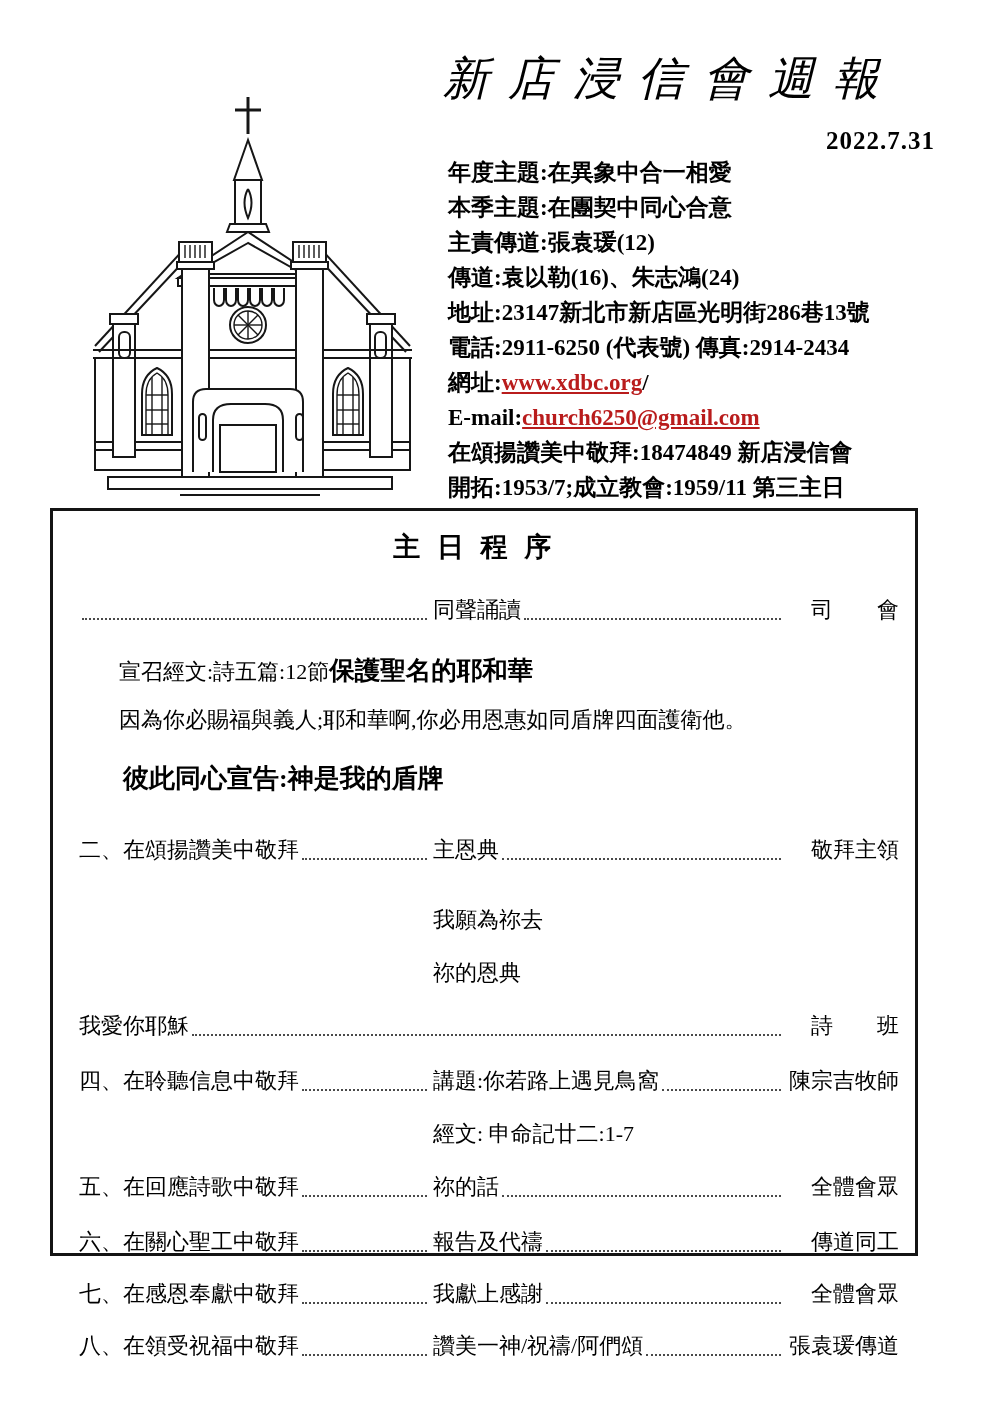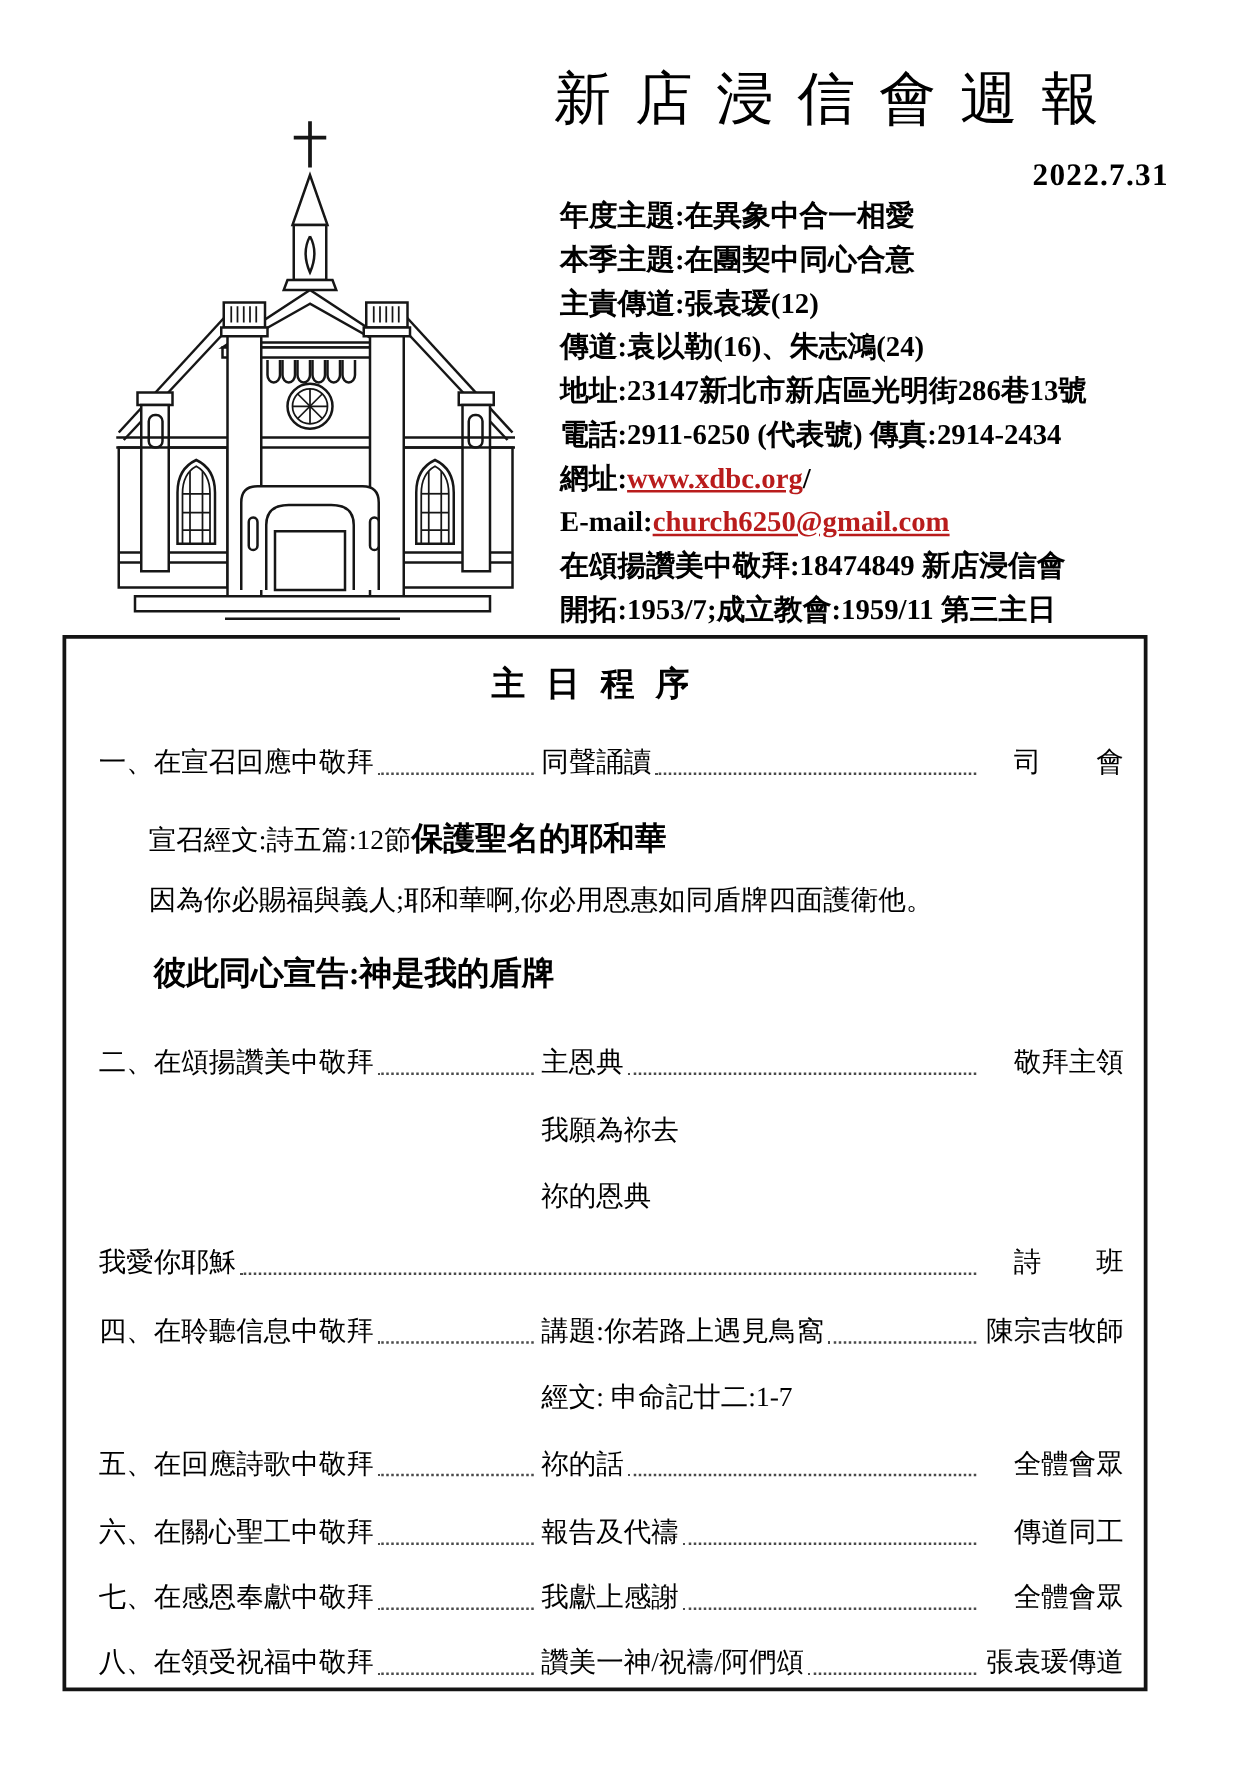--- a/index.html
+++ b/index.html
@@ -6,54 +6,54 @@
   body{
     width:1000px;height:1412px;position:relative;
     background:#ffffff;color:#000;
     font-family:"Liberation Serif","DejaVu Serif",serif;
     overflow:hidden;
   }
   
   .church-wrap{position:absolute;left:85px;top:92px;width:335px;height:415px;}
   .hdr-title{
     position:absolute;left:443px;top:48px;
-    font-size:46px;font-weight:500;letter-spacing:19px;white-space:nowrap;
+    font-size:46px;font-weight:500;letter-spacing:19px;white-space:nowrap;font-style:italic;
   }
   .hdr-date{
     position:absolute;left:540px;top:127px;width:395px;text-align:right;
     font-size:25px;font-weight:bold;letter-spacing:1px;
   }
   .info{
     position:absolute;left:448px;top:155px;width:540px;
     font-size:23px;font-weight:bold;line-height:35px;white-space:nowrap;
   }
   .info .ln{height:35px;}
   a.link{color:#b91c1c;text-decoration:underline;font-weight:bold;cursor:pointer;}
   
   .program{
-    position:absolute;left:50px;top:508px;width:868px;height:845px;
+    position:absolute;left:50px;top:508px;width:868px;height:748px;
     border:3px solid #141414;box-sizing:border-box;
     padding:10px 16px 0 26px;
     font-size:22px;white-space:nowrap;
   }
   .prog-title{
     text-align:center;font-size:27px;font-weight:bold;
     letter-spacing:0.62em;margin:8px 0 30px -0.62em;
   }
   .prog-row{display:flex;align-items:flex-end;height:30px;}
   .p-left{width:354px;flex:none;display:flex;align-items:flex-end;}
   .p-mid{flex:1 1 auto;display:flex;align-items:flex-end;min-width:0;}
   .p-right{flex:none;min-width:112px;text-align:right;white-space:pre;}
   .lbl{flex:none;}
   .dots{
     flex:1 1 auto;min-width:8px;height:2px;
     border-bottom:2px dotted #4a4a4a;
     margin:0 6px 5px 3px;
   }
-  .mb22{margin-bottom:22px}.mb23{margin-bottom:23px}.mb24{margin-bottom:24px}
+  .mb22{margin-bottom:22px}.mb23{margin-bottom:23px}.mb24{margin-bottom:40px}
   .mb25{margin-bottom:25px}
   .sub-call{padding-left:40px;height:32px;margin-bottom:20px;margin-top:28px;}
   .sub-call .bold-title{font-weight:bold;font-size:25.5px;}
   .sub-verse{padding-left:40px;height:30px;margin-bottom:26px;}
   .sub-decl{padding-left:44px;height:34px;margin-bottom:40px;font-weight:bold;font-size:26px;}
   .sub-song{padding-left:354px;height:30px;}
 </style>
 </head>
 <body>
 
@@ -196,21 +196,20 @@
   </div>
   <div class="ln">在頌揚讚美中敬拜:18474849  新店浸信會</div>
   <div class="ln">開拓:1953/7;成立教會:1959/11 第三主日</div>
 </div>
 
 <div class="program">
   <div class="prog-title">主日程序</div>
 
   <div class="prog-row mb22">
     <span class="p-left">
-        <span class="lbl">一、在宣召回應中敬拜</span>
         <span class="dots"></span>
       </span>
     <span class="p-mid">
         <span class="lbl">同聲誦讀</span>
         <span class="dots"></span>
       </span>
     <span class="p-right">司　　會</span>
   </div>
 
   <div class="sub-call">

